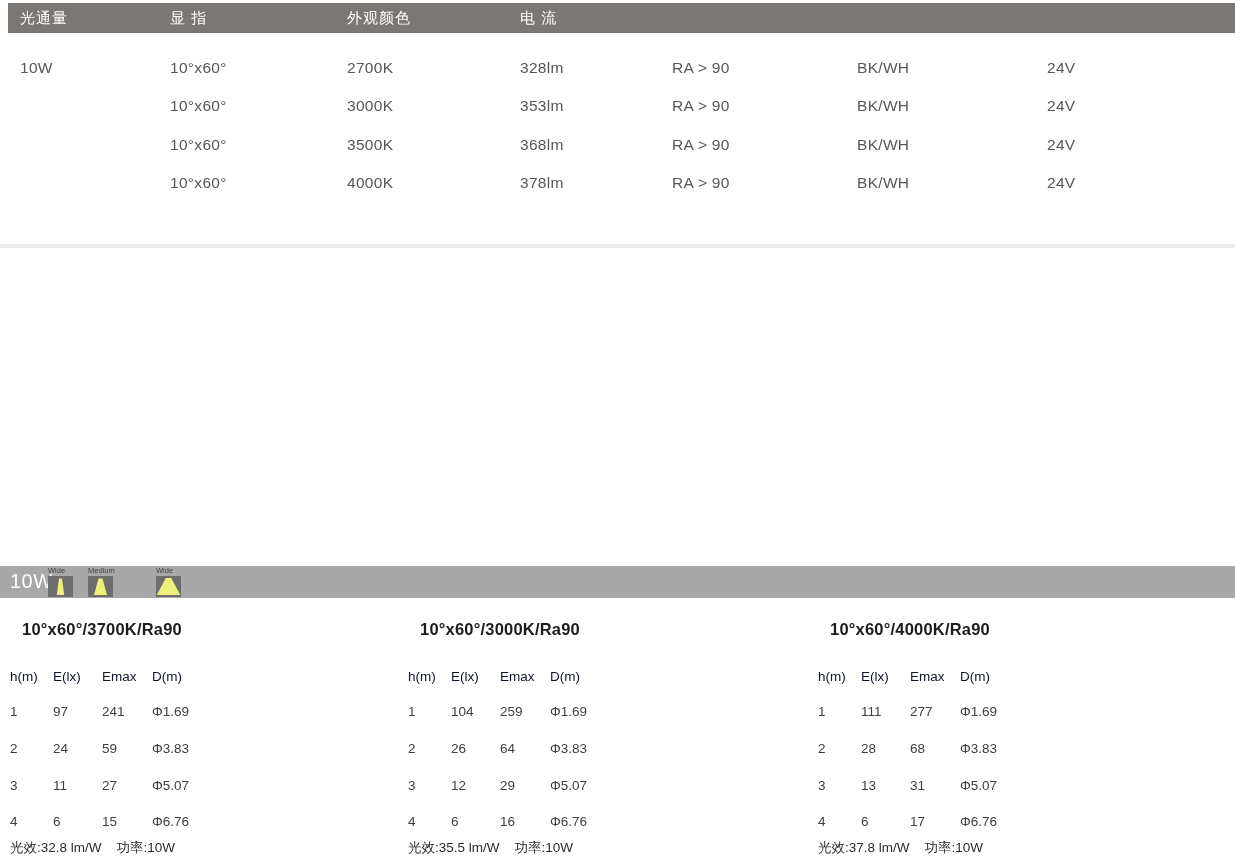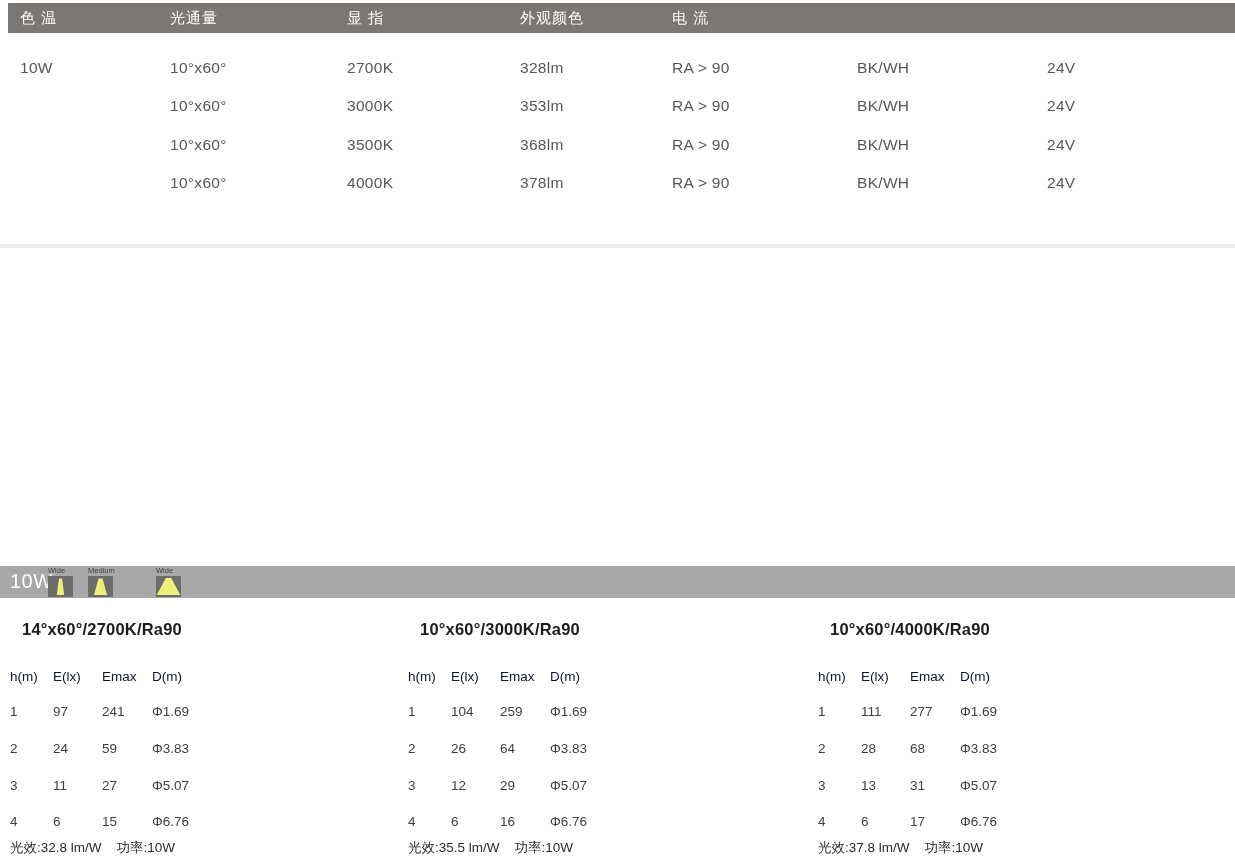--- a/index.html
+++ b/index.html
@@ -82,21 +82,20 @@
     font-size:13.5px; color:#2b2b2b;
     padding-bottom:5px; border-bottom:2px solid #c9c9c9;
   }
 </style>
 </head>
 <body>
 
 <div>
   <div class="spec-header-bar"></div>
   <div class="spec-grid header-grid">
-    <span>色 温</span>
     <span>光通量</span>
     <span>显 指</span>
     <span>外观颜色</span>
     <span>电 流</span>
   </div>
 
   <div class="spec-grid spec-row" style="top:58px">
     <span>10W</span>
     <span>10°x60°</span>
     <span>2700K</span>
@@ -153,21 +152,21 @@
   </div>
   <div class="icon-group g2">
     <span class="icon-label">Wide</span>
     <span class="icon-box">
         <i class="beam wide"></i>
       </span>
   </div>
 </div>
 
 <div class="photo-table t0">
-  <div class="pt-title">14°x60°/2700K/Ra90</div>
+  <div class="pt-title">10°x60°/3700K/Ra90</div>
   <div class="pt-grid pt-head">
     <span>h(m)</span>
     <span>E(lx)</span>
     <span>Emax</span>
     <span>D(m)</span>
   </div>
   <div class="pt-grid pt-r0">
     <span>1</span>
     <span>97</span>
     <span>241</span>

